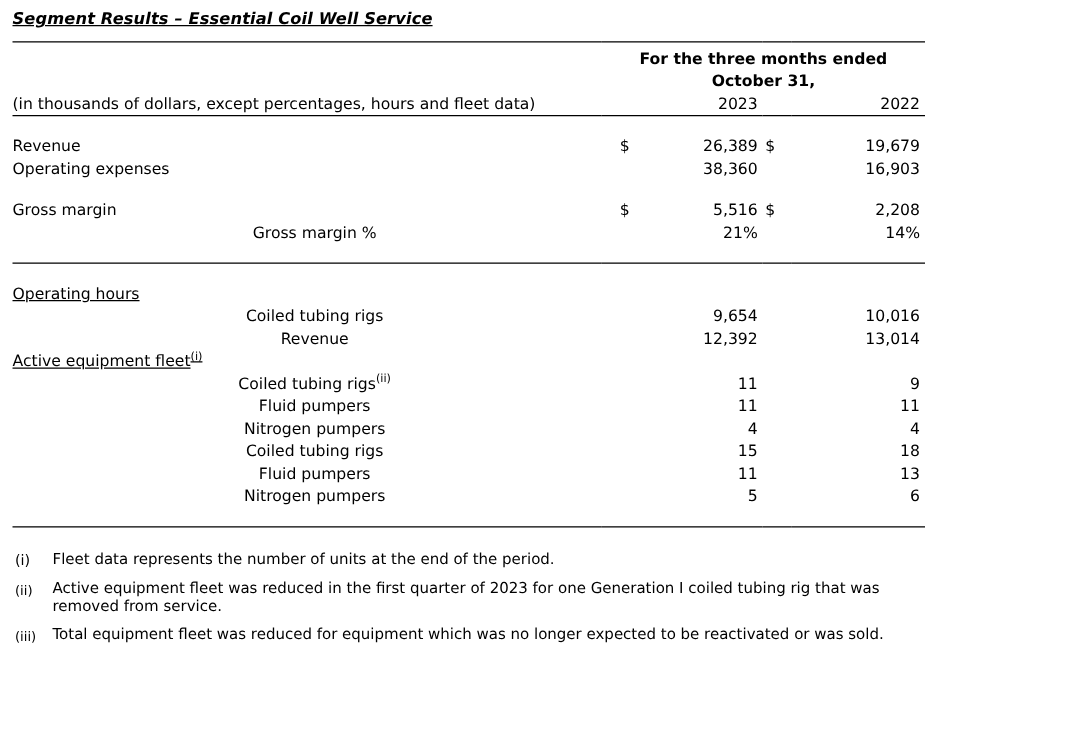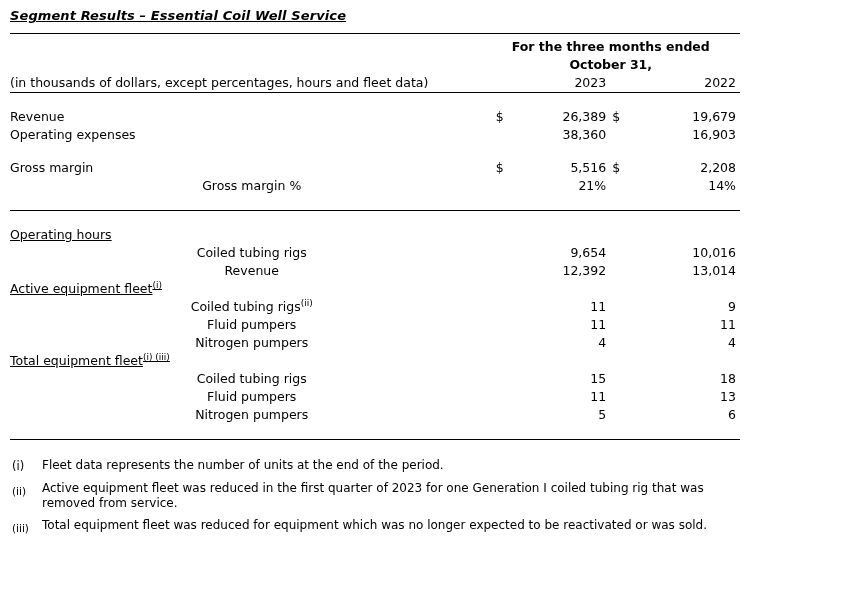--- a/index.html
+++ b/index.html
@@ -224,26 +224,20 @@
         <td class="num">11</td>
       </tr>
       <tr>
         <td class="indent">Nitrogen pumpers</td>
         <td></td>
         <td class="num bold">4</td>
         <td></td>
         <td class="num">4</td>
       </tr>
 
-      <tr>
-        <td>
-          <span class="u">Total equipment fleet</span><sup class="sup-u">(i) (iii)</sup>
-        </td>
-        <td colspan="4"></td>
-      </tr>
       <tr>
         <td class="indent">Coiled tubing rigs</td>
         <td></td>
         <td class="num bold">15</td>
         <td></td>
         <td class="num">18</td>
       </tr>
       <tr>
         <td class="indent">Fluid pumpers</td>
         <td></td>

